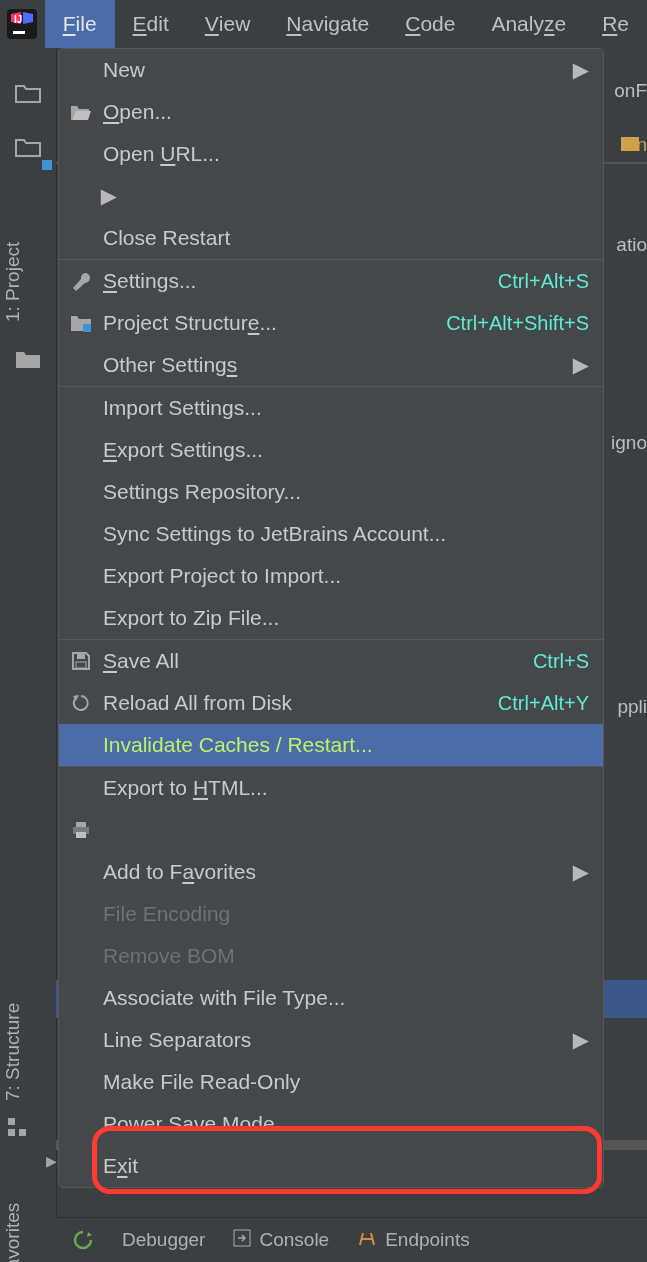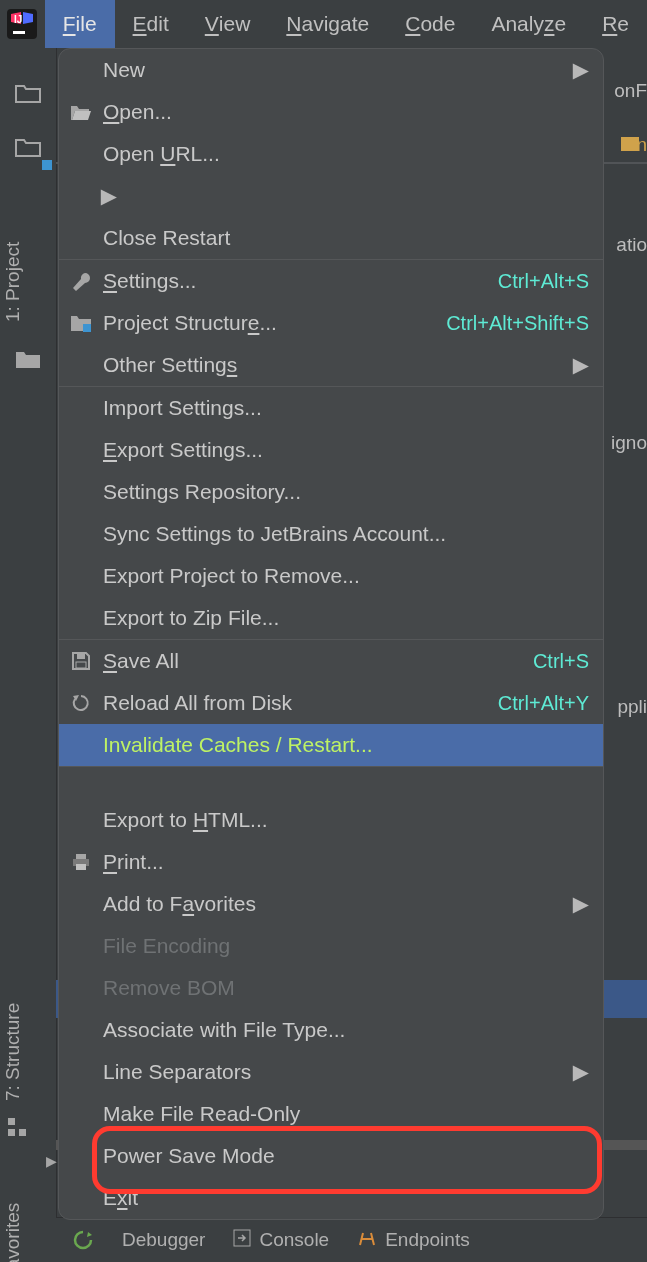--- a/index.html
+++ b/index.html
@@ -25,23 +25,23 @@
 
   
   .bottombar{position:absolute;left:56px;right:0;bottom:0;height:44px;background:#3b3f41;border-top:1px solid #2e2f31;display:flex;align-items:center;gap:28px;padding-left:16px;font-size:19px;color:#b0b0b0;}
   .bbtn{display:flex;align-items:flex-start;gap:8px;}
   .bbtn svg{display:block;}
 
   
   .bg-text{position:absolute;right:0;font-size:19px;color:#bdbdbd;white-space:nowrap;}
 
   
-  .dropdown{position:absolute;left:58px;top:48px;width:544px;background:#45484a;border:1px solid #555759;border-radius:12px;z-index:10;}
+  .dropdown{position:absolute;left:58px;top:48px;width:544px;background:#45484a;border:1px solid #555759;border-radius:5px;z-index:10;}
   .dd-group{padding:0;border-bottom:1px solid #555759;}
-  .dd-group:last-child{border-bottom:none;margin-top:32px;}
+  .dd-group:last-child{border-bottom:none;}
   .dd-item{display:flex;align-items:center;height:42px;padding:0 14px 0 44px;position:relative;color:#c9c9c9;cursor:default;}
   .dd-item .ico{position:absolute;left:10px;top:50%;transform:translateY(-50%);width:24px;height:24px;display:flex;align-items:center;justify-content:center;color:#a4a4a4;}
   .dd-item .label{flex:1;white-space:nowrap;overflow:hidden;}
   .dd-item .shortcut{color:#5eead4;font-size:20px;padding-left:10px;}
   .dd-item .arrow{width:14px;display:flex;justify-content:flex-end;color:#b8b8b8;}
   .dd-item.disabled{color:#6f7274;justify-content:center;}
   .dd-item.highlight{background:#4a6ca8;color:#bef264;padding-left:44px;}
 
   
   .annotation{position:absolute;border:5px solid #ff3b30;border-radius:18px;pointer-events:none;z-index:20;}
@@ -170,21 +170,21 @@
         <div class="dd-item">
           <span class="label"><span class="mn">E</span>xport Settings...</span>
         </div>
         <div class="dd-item">
           <span class="label">Settings Repository...</span>
         </div>
         <div class="dd-item">
           <span class="label">Sync Settings to JetBrains Account...</span>
         </div>
         <div class="dd-item">
-          <span class="label">Export Project to Remove...</span>
+          <span class="label">Export Project to Import...</span>
         </div>
         <div class="dd-item">
           <span class="label">Export to Zip File...</span>
         </div>
       </div>
       <div class="dd-group">
         <div class="dd-item">
           <span class="ico">
             <svg width="20" height="20" viewBox="0 0 20 20">
               <path d="M2 2 L15 2 L18 5 L18 18 L2 18 Z" fill="none" stroke="#a6a6a6" stroke-width="2"></path>
@@ -214,21 +214,20 @@
           <span class="label">Export to <span class="mn">H</span>TML...</span>
         </div>
         <div class="dd-item">
           <span class="ico">
             <svg width="20" height="18" viewBox="0 0 20 18">
               <rect x="5" y="1" width="10" height="5" fill="#a6a6a6"></rect>
               <rect x="2" y="6" width="16" height="7" fill="#7a7a7a"></rect>
               <rect x="5" y="11" width="10" height="6" fill="#c0c0c0"></rect>
             </svg>
           </span>
-          <span class="label"><span class="mn">P</span>rint...</span>
         </div>
         <div class="dd-item">
           <span class="label">Add to F<span class="mn">a</span>vorites</span>
           <span class="arrow">▶</span>
         </div>
         <div class="dd-item disabled">
           <span class="label">File Encoding</span>
         </div>
         <div class="dd-item disabled">
           <span class="label">Remove BOM</span>

